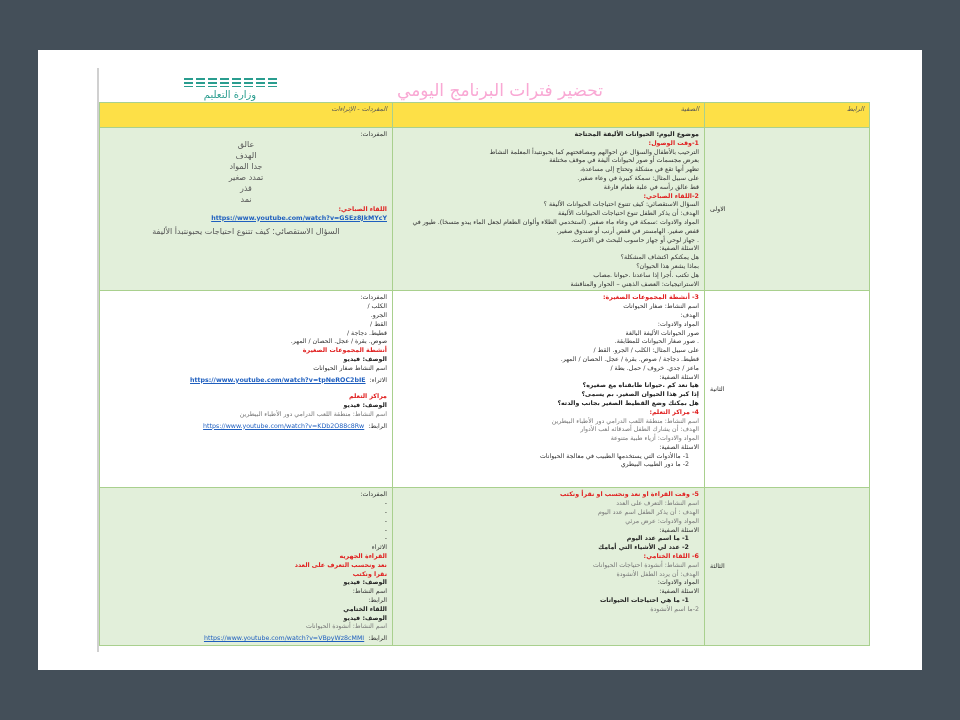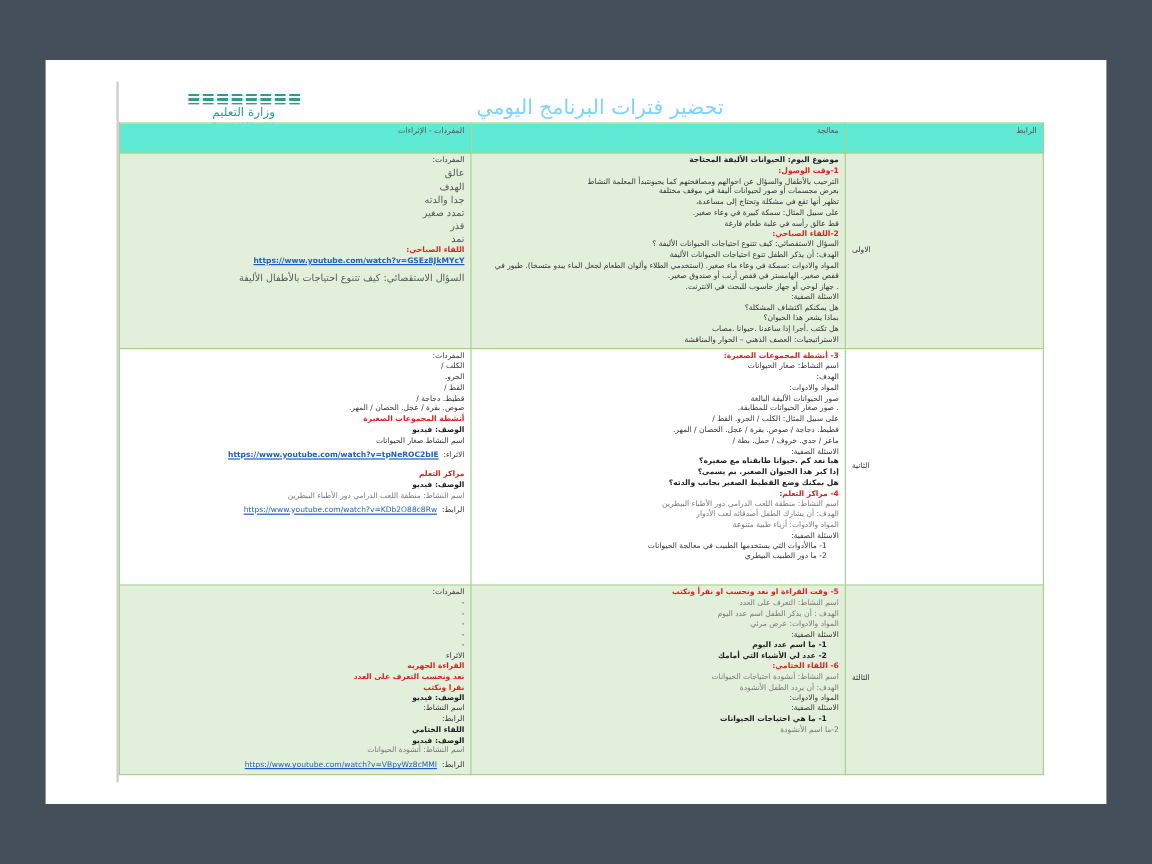--- a/index.html
+++ b/index.html
@@ -1,36 +1,36 @@
 <!DOCTYPE html>
 <html><head>
 <meta charset="utf-8">
 <style>
   html,body{margin:0;padding:0;}
   body{width:960px;height:720px;background:#444f59;position:relative;overflow:hidden;font-family:"DejaVu Sans",sans-serif;}
   .slide{position:absolute;left:38px;top:50px;width:884px;height:620px;background:#ffffff;}
   .page-edge{position:absolute;left:97px;top:68px;width:2px;height:584px;background:#d0d0d0;}
-  .logo{position:absolute;left:148px;top:78px;width:110px;height:36px;}
+  .logo{position:absolute;left:175px;top:78px;width:110px;height:36px;}
   .logo .dots{display:flex;gap:3px;justify-content:center;}
   .logo .dots span{width:9px;height:9px;background:repeating-linear-gradient(to bottom,#2a9d8f 0 2px,transparent 2px 4px);}
   .logo .name{font-size:10px;color:#2a9d8f;text-align:center;direction:rtl;line-height:12px;margin-top:2px;}
   .logo .sub{font-size:4px;color:#888;text-align:center;letter-spacing:0.5px;}
-  .doc-title{position:absolute;left:360px;top:80px;width:280px;text-align:center;font-size:17px;color:#7dd3fc;direction:rtl;}
+  .doc-title{position:absolute;left:360px;top:80px;width:280px;text-align:center;font-size:17px;color:#f9a8d4;direction:rtl;}
   table.plan{position:absolute;left:99px;top:102px;width:770px;border-collapse:collapse;direction:rtl;table-layout:fixed;}
   table.plan td{border:1px solid #a9d08e;vertical-align:top;padding:2px 5px;font-size:6.3px;line-height:8.8px;color:#333;}
-  table.plan tr.hdr td{height:20px;background:#5eead4;color:#555;font-size:6.5px;}
+  table.plan tr.hdr td{height:20px;background:#fde047;color:#555;font-size:6.5px;font-style:italic;}
   table.plan tr.r1 td{height:156px;background:#e2efda;}
   table.plan tr.r2 td{height:192px;background:#fff;}
   table.plan tr.r3 td{height:152px;background:#e2efda;}
   td.period{text-align:left !important;vertical-align:middle !important;color:#4a4a4a;}
   .red{color:#e02020;font-weight:bold;}
   .bold{font-weight:bold;color:#222;}
   .grey{color:#777;}
   .link{color:#1f5fbf;text-decoration:underline;direction:ltr;display:inline-block;font-weight:bold;}
-  .big{font-size:8px;line-height:11px;color:#555;}
+  .big{font-size:8px;line-height:11px;color:#555;text-align:center;}
   .ln{display:block;}
   .num{display:block;padding-right:10px;}
 </style>
 </head>
 <body>
 
 <div class="slide"></div>
 <div class="page-edge"></div>
 
 <div class="logo">
@@ -52,21 +52,21 @@
 
 <table class="plan">
   <colgroup>
       <col style="width:165px">
       <col style="width:312px">
       <col style="width:293px">
     </colgroup>
   <tbody>
       <tr class="hdr">
     <td>الرابط</td>
-    <td>معالجة</td>
+    <td>الصفية</td>
     <td>المفردات - الإثراءات</td>
   </tr>
 
   <tr class="r1">
     <td class="period">الاولى</td>
     <td>
       <span class="ln bold">موضوع اليوم: الحيوانات الأليفة المحتاجة</span>
       <span class="ln red">1-وقت الوصول:</span>
       <span class="ln">الترحيب بالأطفال والسؤال عن احوالهم ومصافحتهم كما يحبونتبدأ المعلمة النشاط</span>
       <span class="ln">بعرض مجسمات أو صور لحيوانات أليفة في موقف مختلفة</span>
@@ -81,27 +81,27 @@
       <span class="ln">الاسئلة الصفية:</span>
       <span class="ln">هل يمكنكم اكتشاف المشكلة؟</span>
       <span class="ln">بماذا يشعر هذا الحيوان؟</span>
       <span class="ln">هل تكتب .أجرا إذا ساعدنا .حيوانا .مصاب</span>
       <span class="ln">الاستراتيجيات: العصف الذهني – الحوار والمناقشة</span>
     </td>
     <td>
       <span class="ln">المفردات:</span>
       <span class="ln big">عالق</span>
       <span class="ln big">الهدف</span>
-      <span class="ln big">جدا والدته</span>
+      <span class="ln big">جدا المواد</span>
       <span class="ln big">تمدد صغير</span>
       <span class="ln big">قذر</span>
       <span class="ln big">نمد</span>
       <span class="ln red">اللقاء الصباحي:</span>
       <span class="ln"><a class="link">https://www.youtube.com/watch?v=GSEz8JkMYcY</a></span>
-      <span class="ln big" style="margin-top:4px">السؤال الاستقصائي: كيف تتنوع احتياجات بالأطفال الأليفة</span>
+      <span class="ln big" style="margin-top:4px">السؤال الاستقصائي: كيف تتنوع احتياجات يحبونتبدأ الأليفة</span>
     </td>
   </tr>
 
   <tr class="r2">
     <td class="period">الثانية</td>
     <td>
       <span class="ln red">3- أنشطة المجموعات الصغيرة:</span>
       <span class="ln">اسم النشاط: صغار الحيوانات</span>
       <span class="ln">الهدف:</span>
       <span class="ln">المواد والادوات:</span>

